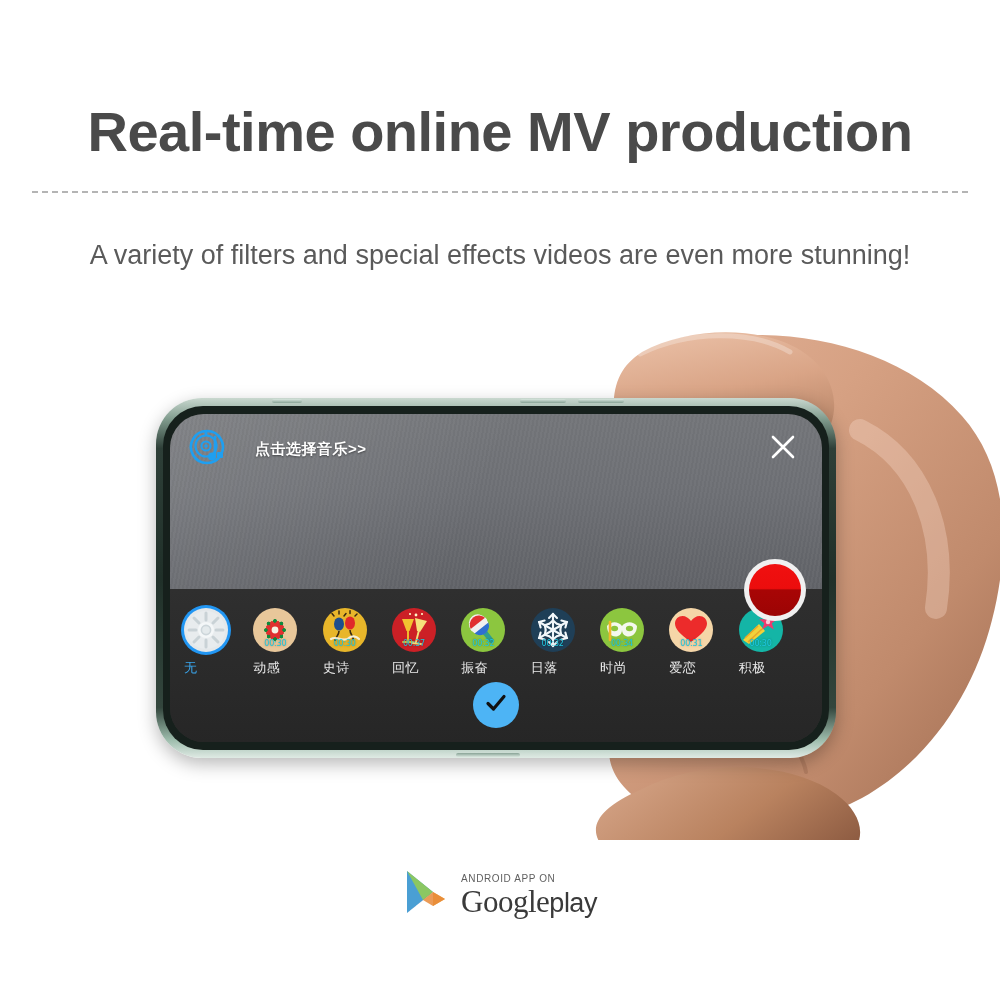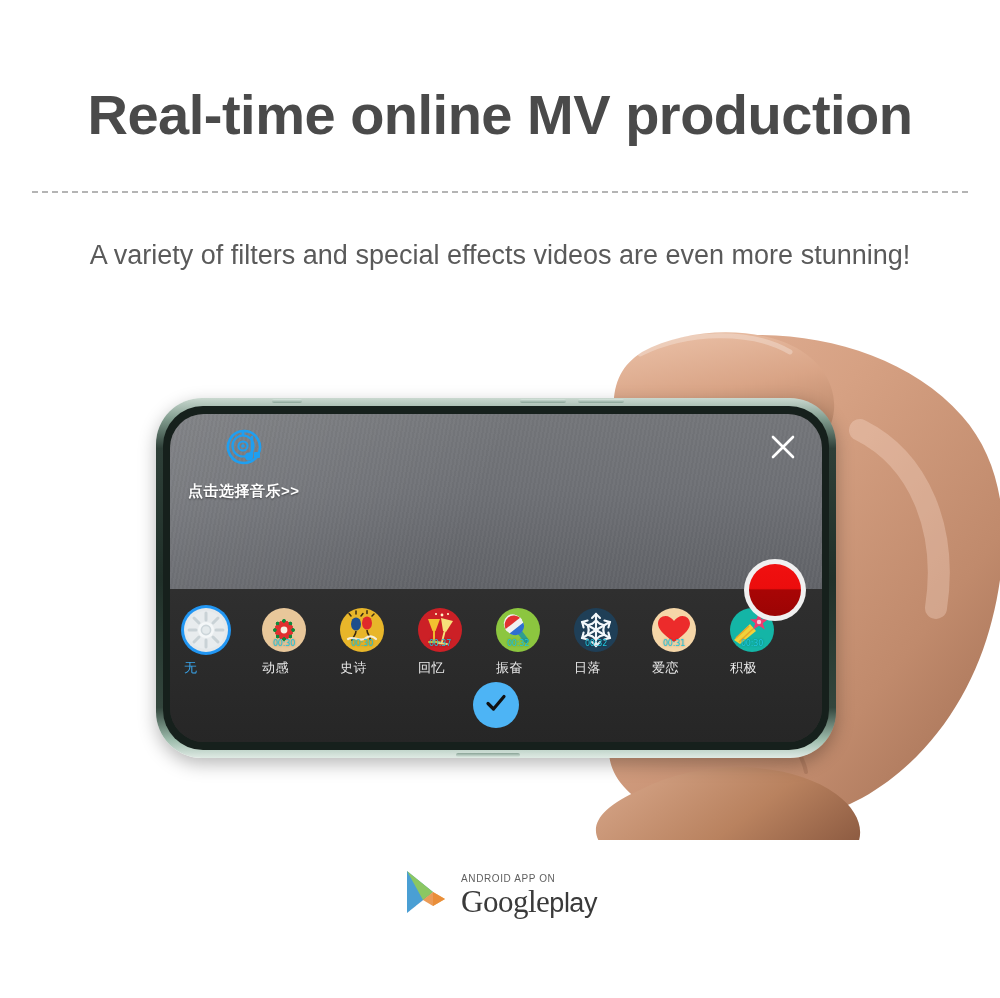--- a/index.html
+++ b/index.html
@@ -15,21 +15,21 @@
 
   
   .header-block {
     position: absolute;
     left: 0; top: 0;
     width: 1000px;
   }
 
   .headline {
     position: absolute;
-    left: 0; top: 86px;
+    left: 0; top: 103px;
     width: 1000px;
     text-align: center;
     font-size: 56px;
     font-weight: bold;
     color: #4a4a4a;
     letter-spacing: -0.5px;
     line-height: 1.05;
     white-space: nowrap;
   }
 
@@ -135,23 +135,22 @@
     background: repeating-linear-gradient(
         100deg, rgba(255,255,255,0.022) 0 2px, rgba(0,0,0,0.018) 2px 4px);
   }
 
   
   .music-row {
     position: absolute;
     left: 18px; top: 14px;
     display: flex;
     align-items: center;
-    gap: 12px;
+    gap: 29px;
     z-index: 4;
-    flex-direction: column;
   }
   .music-label {
     font-size: 15px;
     color: #ffffff;
     font-weight: bold;
     text-shadow: 0 1px 2px rgba(0,0,0,0.45);
     letter-spacing: 0.5px;
   }
 
   .close-btn {
@@ -532,20 +531,32 @@
                     <path d="M-3.4 6.5 L0 9.5 L3.4 6.5"></path>
                   </g>
                   <circle r="2.4" fill="#f2f7fa" stroke="none"></circle>
                 </g>
               </svg>
               <span class="dur">00:32</span>
             </div>
             <div class="filter-label">日落</div>
           </div>
           <div class="filter-item">
+            <div class="filter-icon" style="background: rgb(140, 198, 63);">
+              <svg width="44" height="44" viewBox="0 0 44 44">
+                <path d="M7 18 C11 13, 18 13, 22 18 C26 13, 33 13, 37 18 C37 26, 31 30, 26 28 C23 27, 22 24, 22 22 C22 24, 21 27, 18 28 C13 30, 7 26, 7 18 Z" fill="#f4f8ee"></path>
+                <ellipse cx="14.5" cy="20.5" rx="3.6" ry="2.8" fill="#8cc63f"></ellipse>
+                <ellipse cx="29.5" cy="20.5" rx="3.6" ry="2.8" fill="#8cc63f"></ellipse>
+                <path d="M10 14 L10 32" stroke="#f2b62a" stroke-width="2.6" stroke-linecap="round"></path>
+              </svg>
+              <span class="dur">00:34</span>
+            </div>
+            <div class="filter-label">时尚</div>
+          </div>
+          <div class="filter-item">
             <div class="filter-icon" style="background: rgb(245, 214, 168);">
               <svg width="44" height="44" viewBox="0 0 44 44">
                 <path d="M22 34 C10 26, 6 20, 6 15.5 C6 11, 9.5 8, 13.5 8 C16.6 8, 20 10, 22 13 C24 10, 27.4 8, 30.5 8 C34.5 8, 38 11, 38 15.5 C38 20, 34 26, 22 34 Z" fill="#ec2b2b"></path>
               </svg>
               <span class="dur">00:31</span>
             </div>
             <div class="filter-label">爱恋</div>
           </div>
           <div class="filter-item">
             <div class="filter-icon" style="background: rgb(20, 181, 166);">

